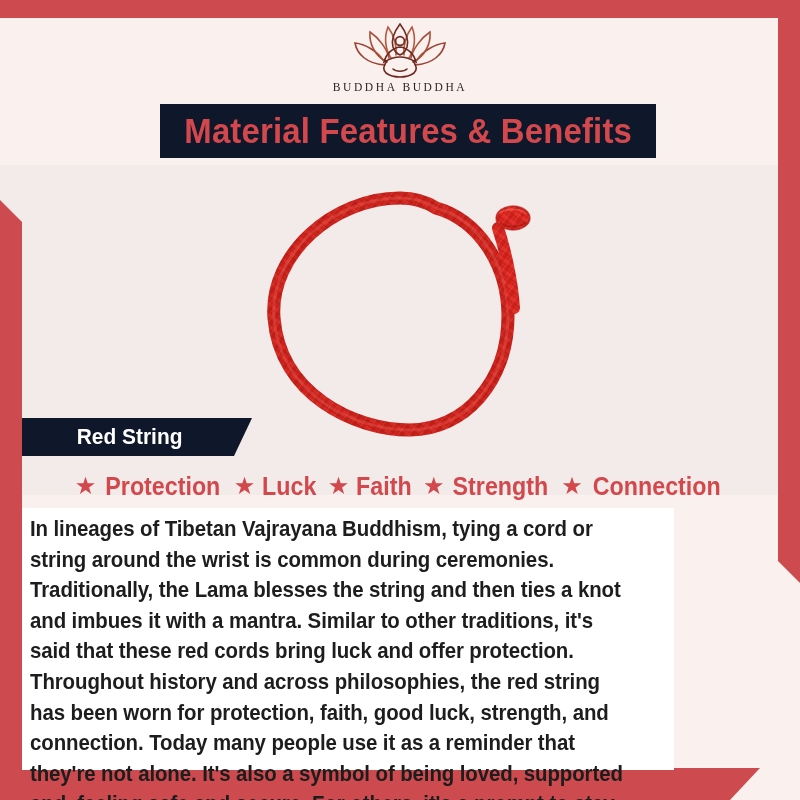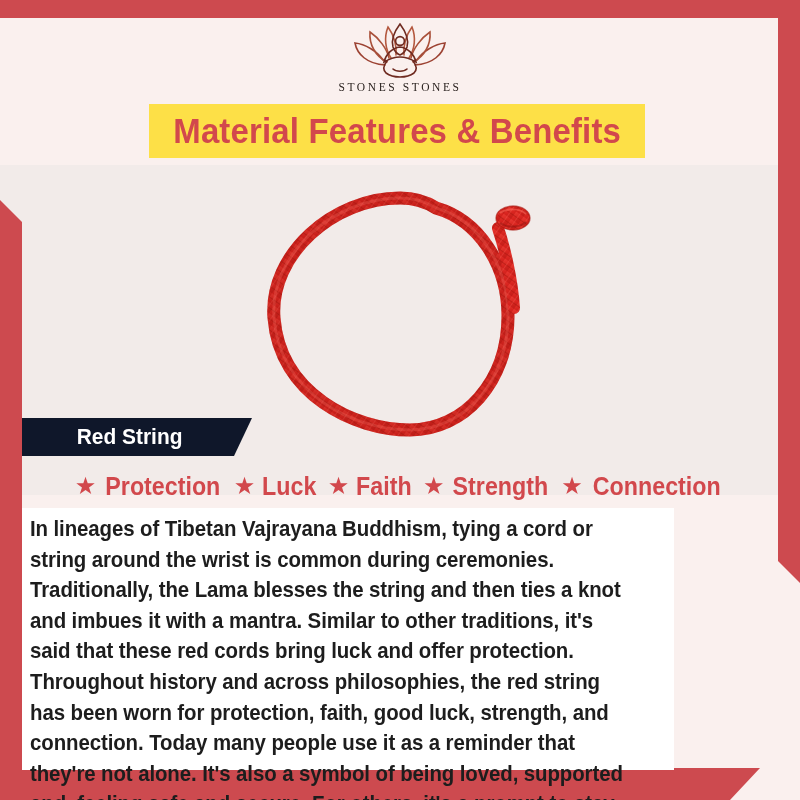--- a/index.html
+++ b/index.html
@@ -41,22 +41,22 @@
   }
   .logo-mark{width:110px;height:62px;display:block;}
   .logo-word{
     font-size:11.5px;letter-spacing:2.6px;color:#2b2320;
     font-family:"Liberation Serif", serif;font-weight:400;
     margin-top:1px;
   }
 
   
   .title-band{
-    position:absolute;left:149px;top:104px;width:496px;height:54px;
-    background:#fde047;
+    position:absolute;left:160px;top:104px;width:496px;height:54px;
+    background:#0f172a;
     display:flex;align-items:center;justify-content:center;text-align:center;
   }
   .title-text{
     font-size:35px;font-weight:bold;color:#d2484c;
     font-family:"Liberation Sans Narrow","Liberation Sans",sans-serif;
     transform:scaleX(.94);letter-spacing:.2px;white-space:nowrap;
   }
   .tint-lower{
     position:absolute;left:0;top:165px;width:800px;height:330px;
     background:#f2ebe9;
@@ -130,21 +130,21 @@
         <path d="M64 40 C70 31 71 19 67 9 C61 17 58 28 59 37" stroke="#b4583f"></path>
 
         <path d="M55 6 C49 14 46 22 48 29 C50 35 55 37 55 37 C55 37 60 35 62 29 C64 22 61 14 55 6 Z" stroke="#6e2a20"></path>
 
         <circle cx="55" cy="23" r="4.4" stroke="#6e2a20"></circle>
         <path d="M55 29 C47 30 41 36 39 44 C44 41 49 39 55 39 C61 39 66 41 71 44 C69 36 63 30 55 29 Z" stroke="#6e2a20"></path>
         <path d="M42 43 C38 48 38 52 41 55 C45 58 51 59 55 59 C59 59 65 58 69 55 C72 52 72 48 68 43" stroke="#6e2a20"></path>
         <path d="M48 51 C51 54 59 54 62 51" stroke="#6e2a20"></path>
       </g>
     </svg>
-    <div class="logo-word">STONES STONES</div>
+    <div class="logo-word">BUDDHA BUDDHA</div>
   </div>
 
   <div class="title-band">
     <div class="title-text">Material Features &amp; Benefits</div>
   </div>
 
   <svg class="photo" viewBox="0 0 320 302">
     <defs>
       <linearGradient id="cordg" x1="0" y1="0" x2="1" y2="1">
         <stop offset="0%" stop-color="#e83a32"></stop>

